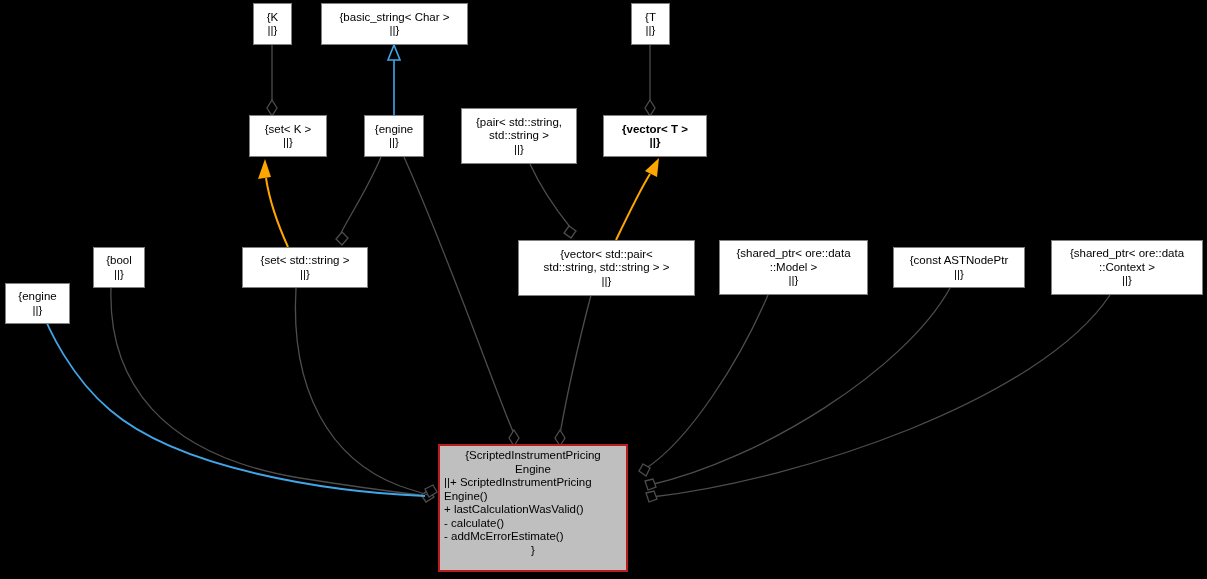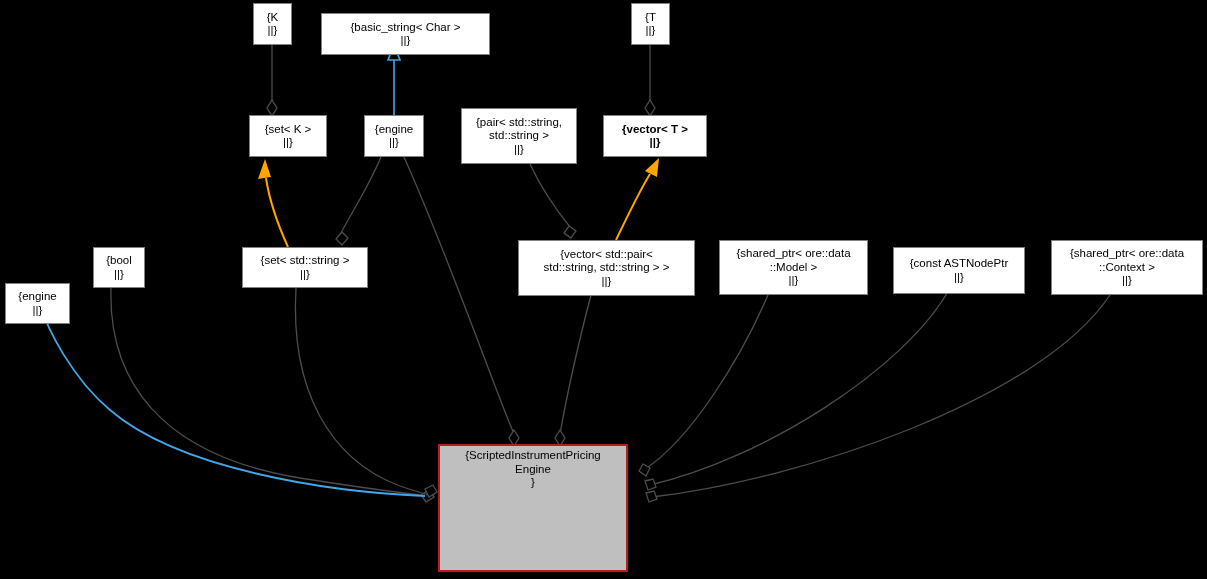--- a/index.html
+++ b/index.html
@@ -144,21 +144,21 @@
     <g>
       <path d="M616,240 C628,215 640,190 650,174" stroke="#ffa500" stroke-width="2" fill="none"></path>
       <path d="M659,158 L657,177 L645,171 Z" fill="#ffa500"></path>
     </g>
 
   </svg>
 
   <div id="nodes">
       <div class="node" style="left: 253px; top: 3px; width: 39px; height: 42px;"><span class="title">{K
 ||}</span></div>
-      <div class="node" style="left: 321px; top: 13px; width: 169px; height: 42px;"><span class="title">{basic_string&lt; Char &gt;
+      <div class="node" style="left: 321px; top: 3px; width: 147px; height: 42px;"><span class="title">{basic_string&lt; Char &gt;
 ||}</span></div>
       <div class="node" style="left: 631px; top: 3px; width: 39px; height: 42px;"><span class="title">{T
 ||}</span></div>
       <div class="node" style="left: 233px; top: 115px; width: 78px; height: 42px; margin-left: 16px;"><span class="title">{set&lt; K &gt;
 ||}</span></div>
       <div class="node" style="left: 364px; top: 115px; width: 60px; height: 42px;"><span class="title">{engine
 ||}</span></div>
       <div class="node" style="left: 461px; top: 108px; width: 116px; height: 56px;"><span class="title">{pair&lt; std::string,
 std::string &gt;
 ||}</span></div>
@@ -169,22 +169,26 @@
       <div class="node" style="left: 93px; top: 247px; width: 52px; height: 41px;"><span class="title">{bool
 ||}</span></div>
       <div class="node" style="left: 242px; top: 247px; width: 126px; height: 41px;"><span class="title">{set&lt; std::string &gt;
 ||}</span></div>
       <div class="node" style="left: 518px; top: 240px; width: 177px; height: 56px;"><span class="title">{vector&lt; std::pair&lt;
 std::string, std::string &gt; &gt;
 ||}</span></div>
       <div class="node" style="left: 719px; top: 240px; width: 149px; height: 55px;"><span class="title">{shared_ptr&lt; ore::data
 ::Model &gt;
 ||}</span></div>
-      <div class="node" style="left: 893px; top: 247px; width: 132px; height: 47px;"><span class="title">{const ASTNodePtr
+      <div class="node" style="left: 893px; top: 247px; width: 132px; height: 41px;"><span class="title">{const ASTNodePtr
 ||}</span></div>
       <div class="node" style="left: 1051px; top: 240px; width: 152px; height: 55px;"><span class="title">{shared_ptr&lt; ore::data
 ::Context &gt;
 ||}</span></div>
       <div class="node focus" style="left: 438px; top: 444px; width: 190px; height: 128px;"><span class="title">{ScriptedInstrumentPricing
-Engine</span><span class="closer">}</span></div>
+Engine</span><span class="members">||+ ScriptedInstrumentPricing
+Engine()
++ lastCalculationWasValid()
+- calculate()
+- addMcErrorEstimate()</span><span class="closer">}</span></div>
     </div>
 
 </div>
 
 </body></html>

